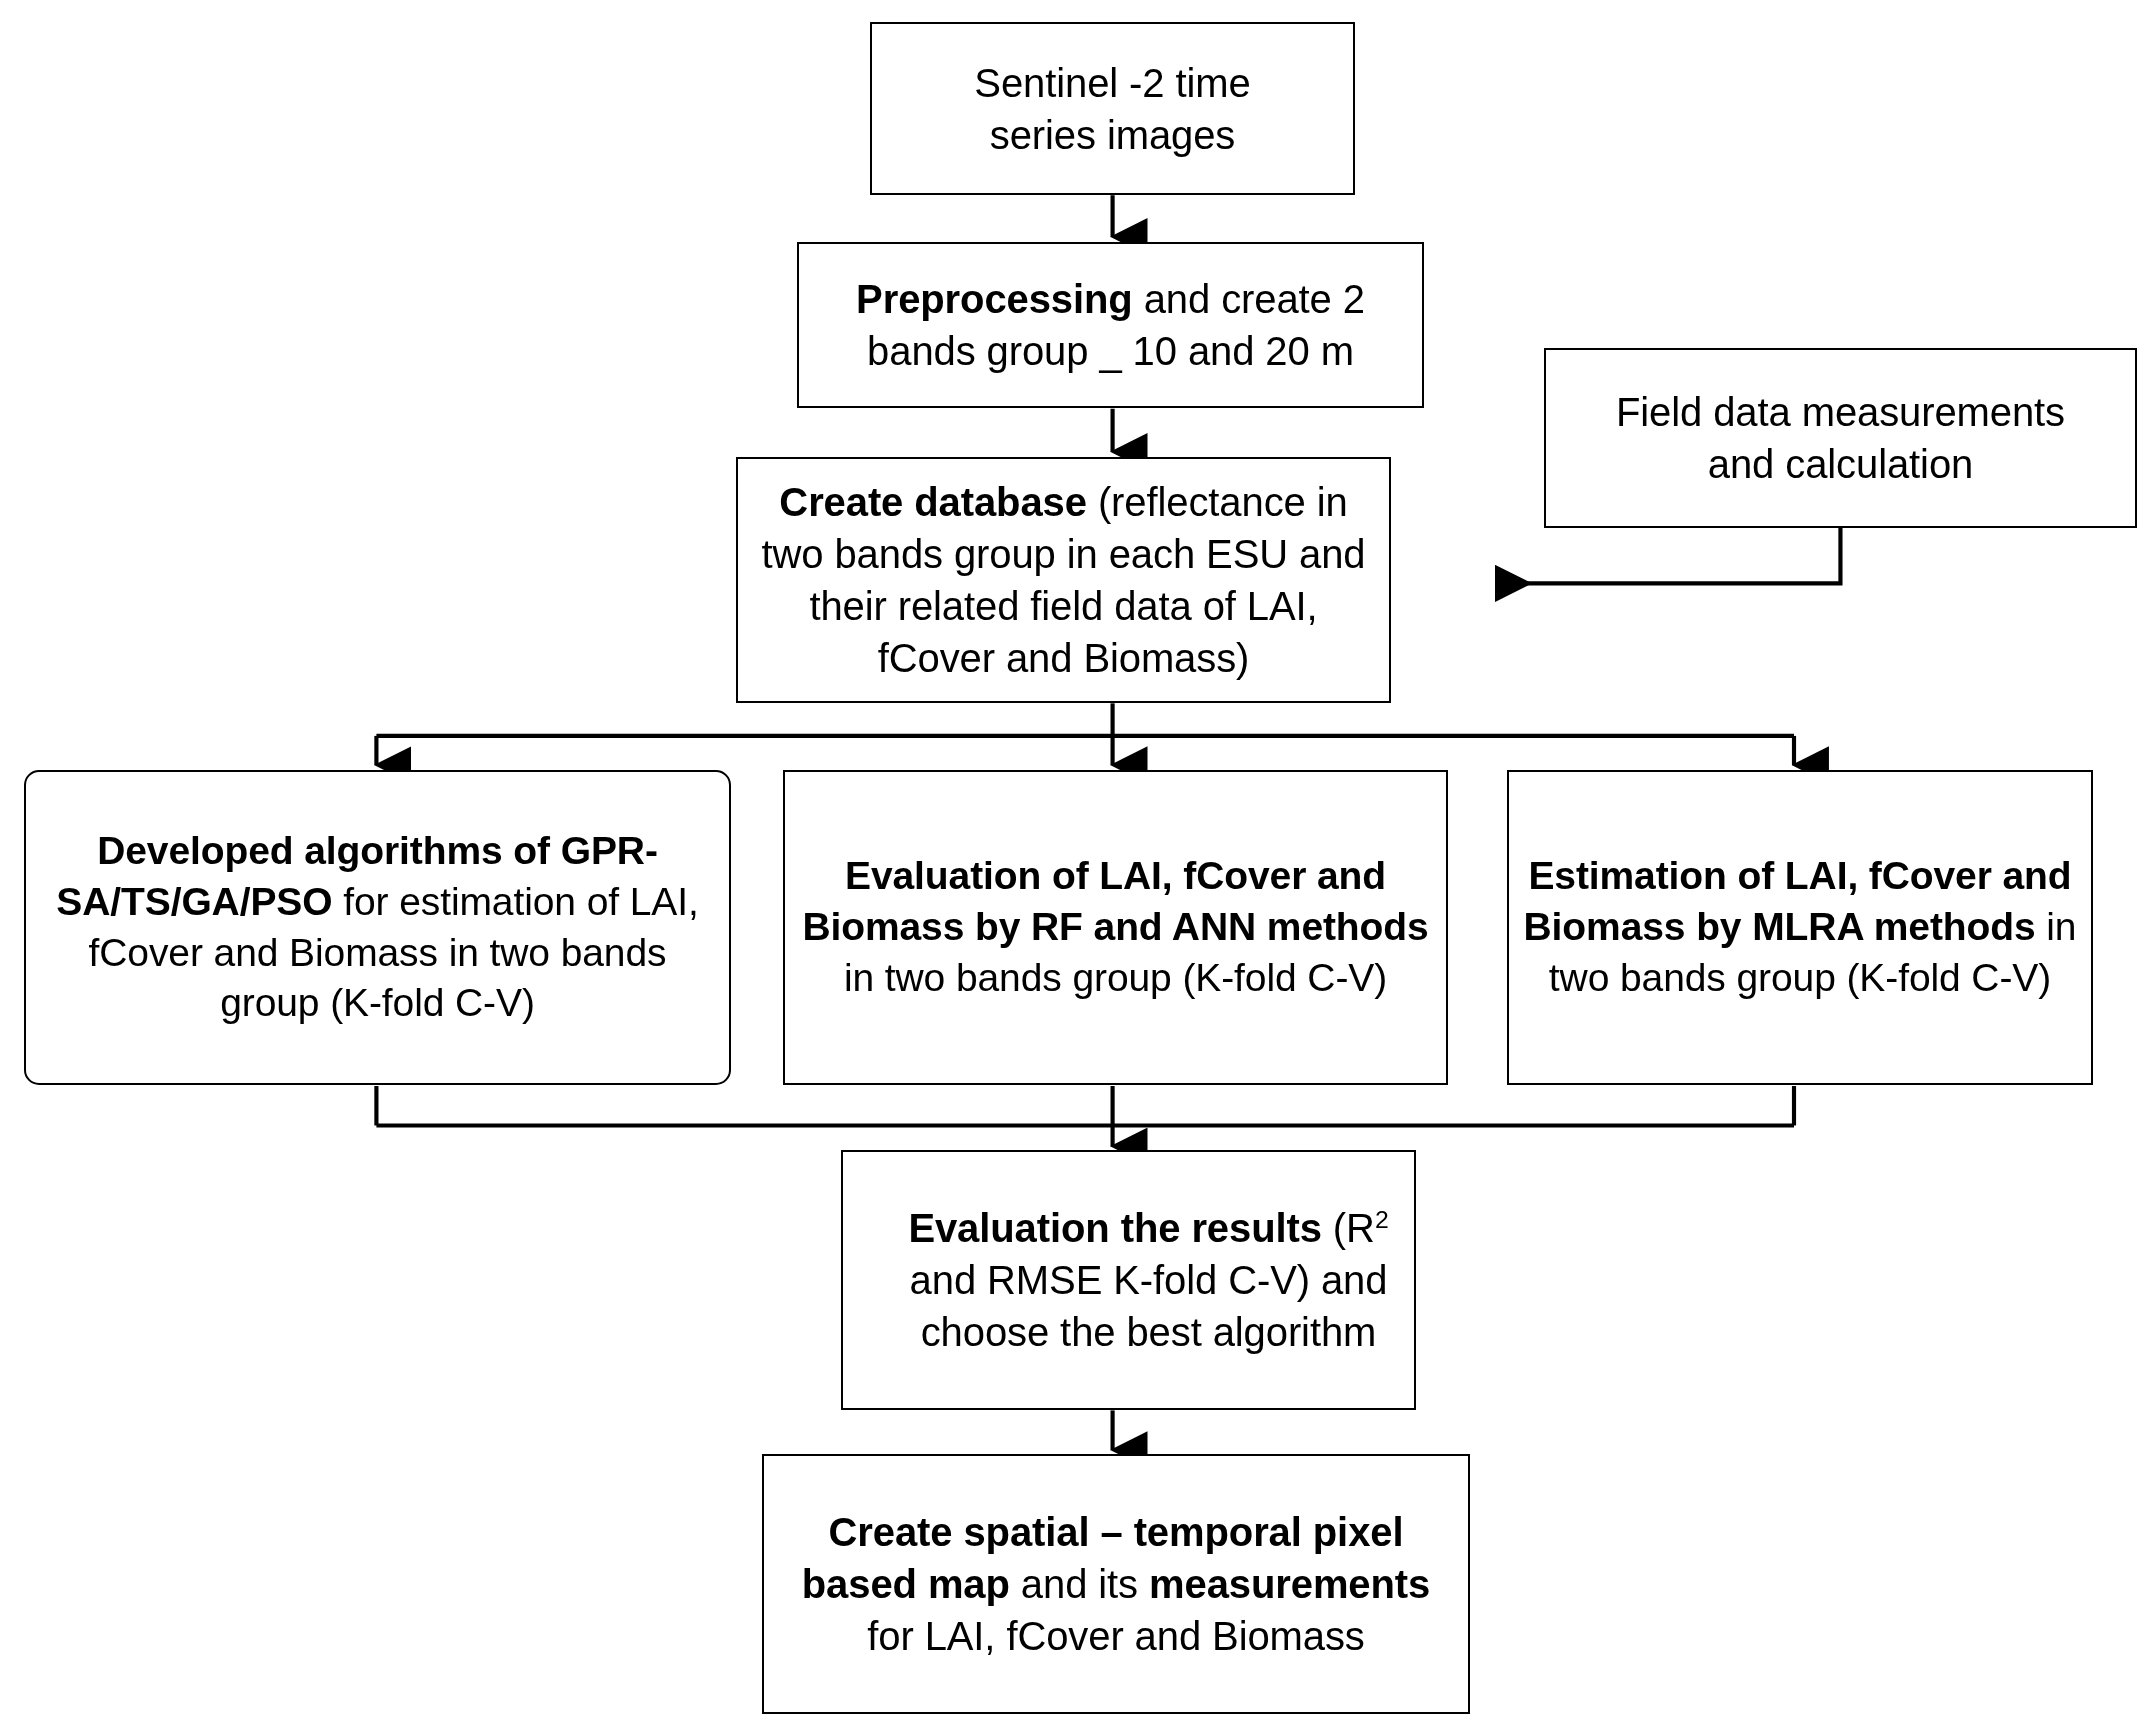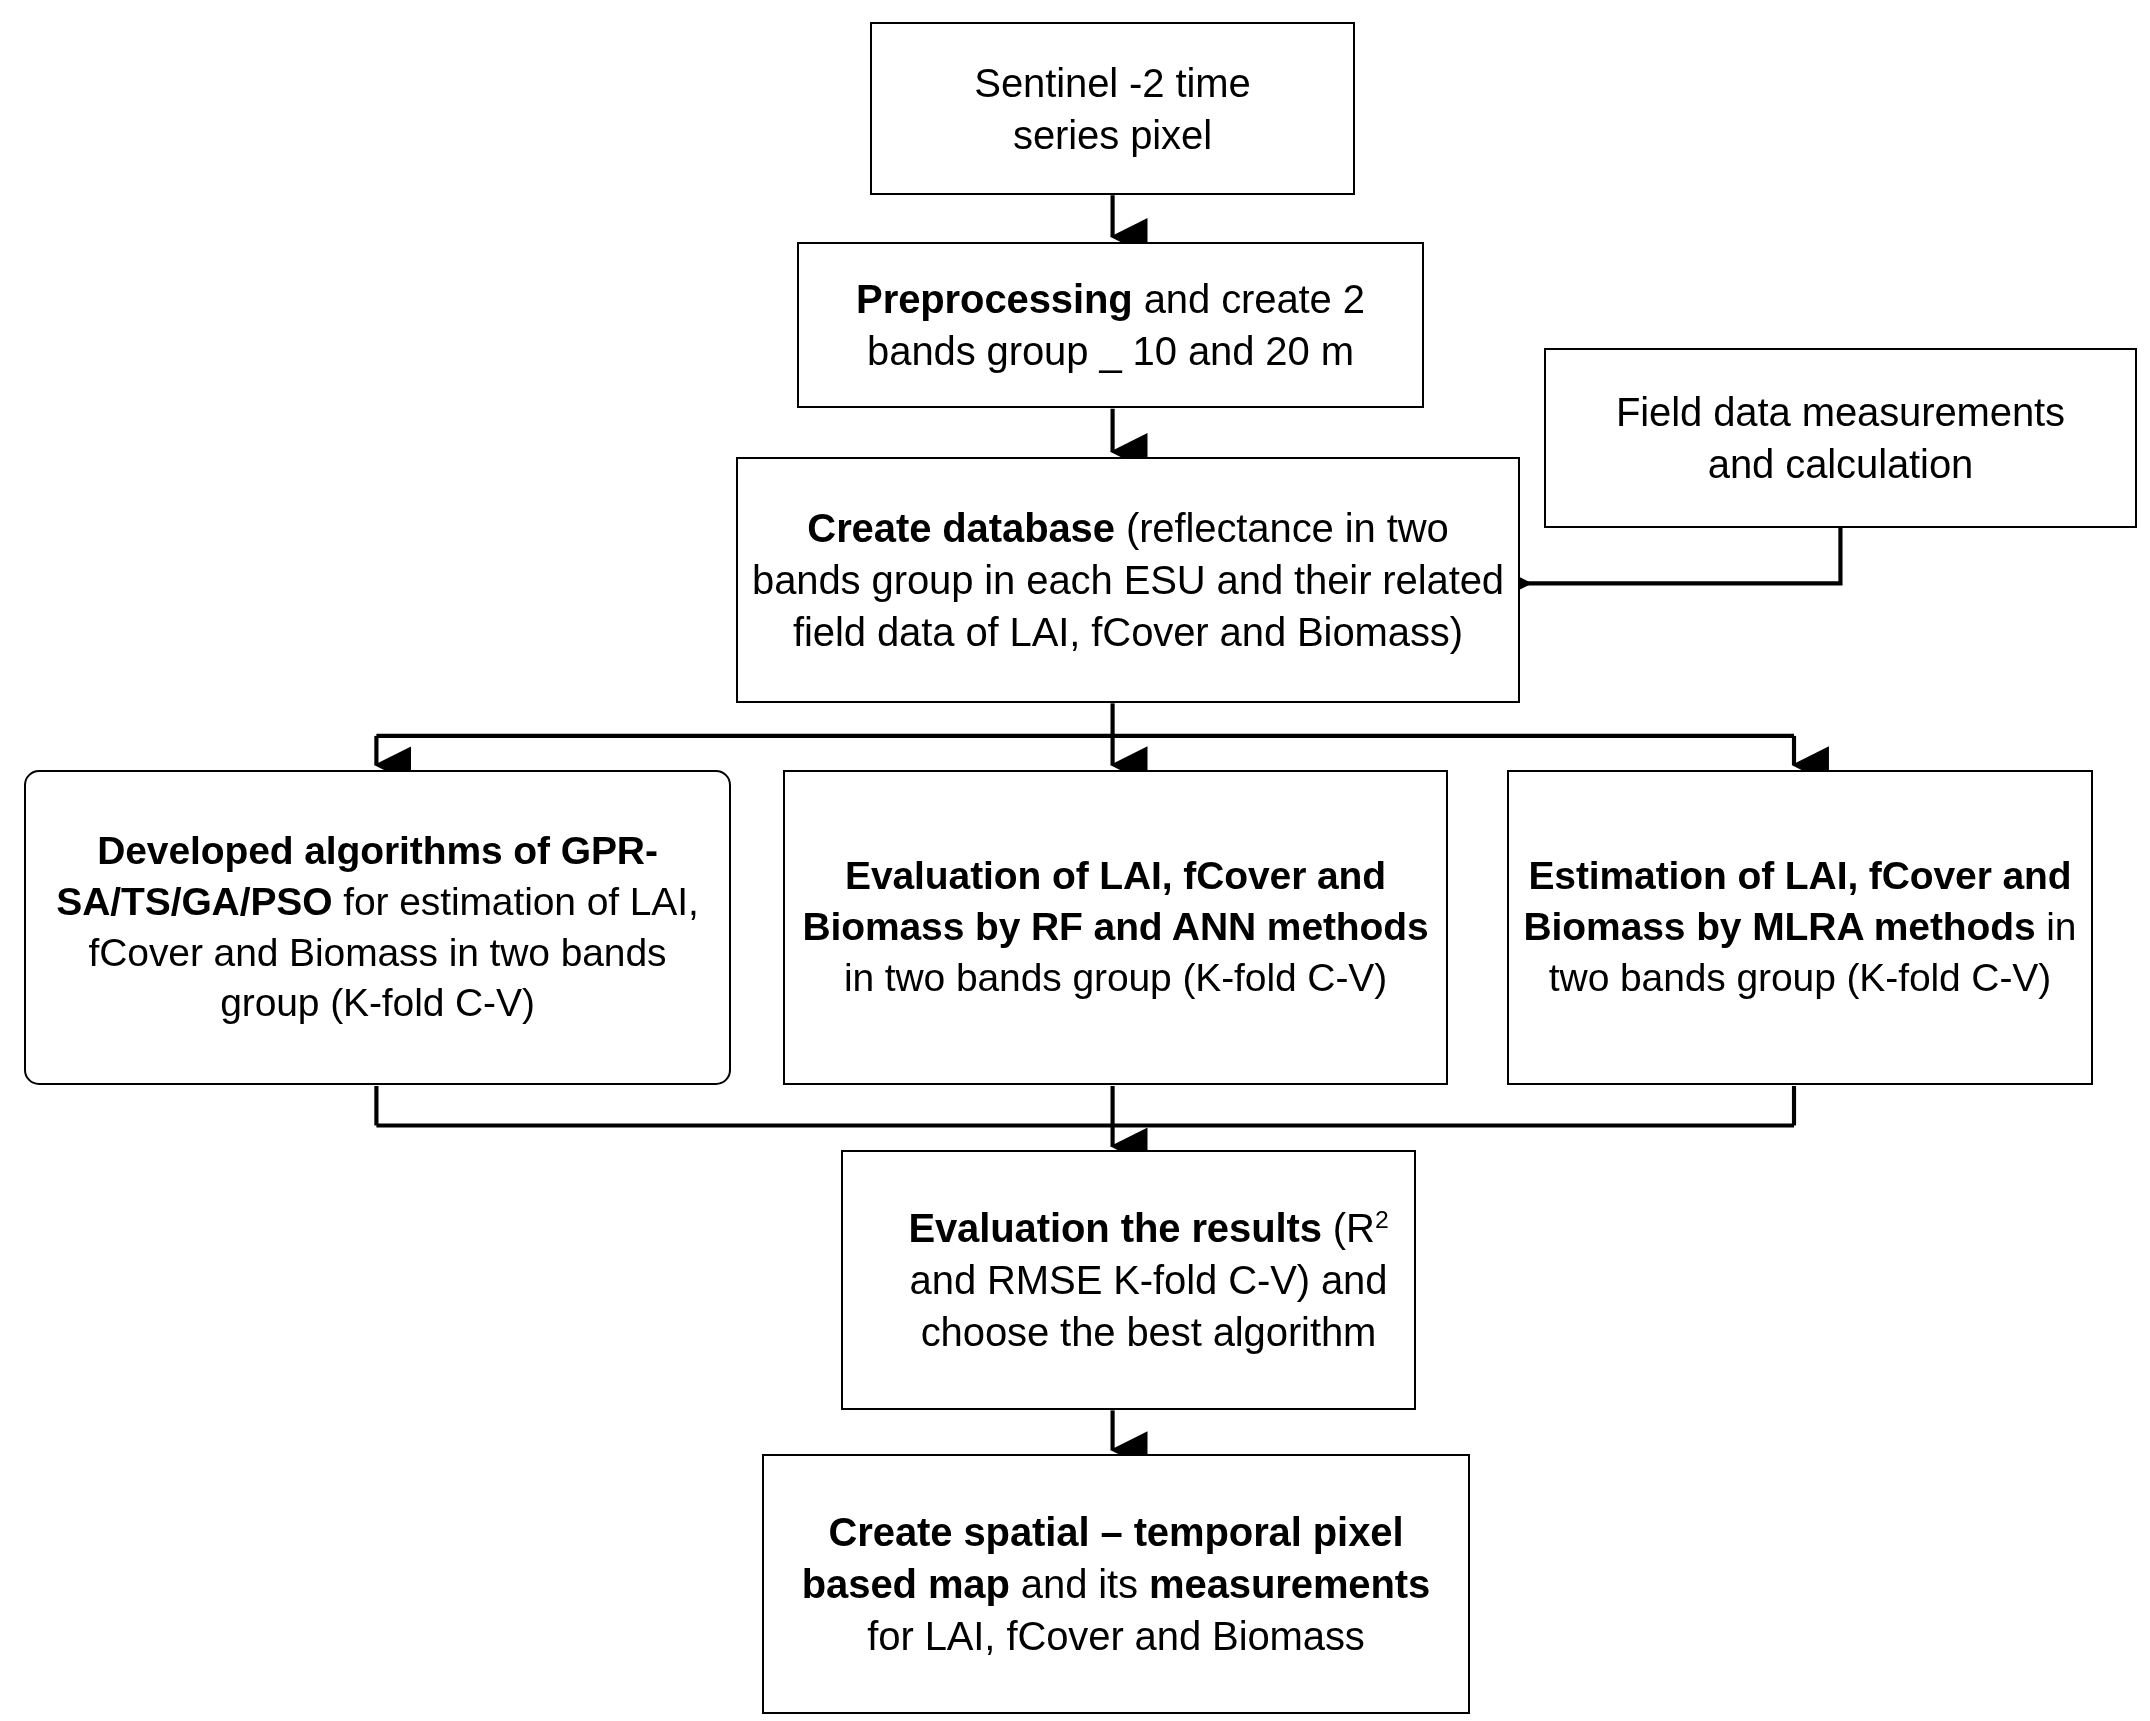--- a/index.html
+++ b/index.html
@@ -42,21 +42,21 @@
     padding: 0 11px;
     line-height: 1.30;
     letter-spacing: -0.1px;
   }
   .b { font-weight: bold; text-align: right; }
   sup { font-size: 0.62em; vertical-align: super; line-height: 0; }
 
   
   #n-sentinel   { left: 870px; top: 14px;   width: 485px;  height: 173px; font-size: 40px; }
   #n-preprocess { left: 797px; top: 234px;  width: 627px;  height: 166px; font-size: 40px; }
-  #n-database   { left: 736px; top: 449px;  width: 784px; height: 246px; font-size: 40px; }
+  #n-database   { left: 736px; top: 449px;  width: 655px; height: 246px; font-size: 40px; }
   #n-field      { left: 1544px; top: 340px;  width: 593px;  height: 180px; font-size: 40px; }
   #n-gpr        { left: 24px;   top: 762px; width: 707px; height: 315px; font-size: 39px; border-radius: 15px; }
   #n-rfann      { left: 783px; top: 762px; width: 665px;  height: 315px; font-size: 39px; }
   #n-mlra       { left: 1507px; top: 762px; width: 586px;  height: 315px; font-size: 39px; }
   #n-eval       { left: 841px; top: 1142px; width: 575px;  height: 260px; font-size: 40px; padding-left: 40px; }
   #n-map        { left: 762px; top: 1446px; width: 708px; height: 260px; font-size: 40px; }
 </style>
 </head>
 <body>
 
@@ -87,21 +87,21 @@
     <line x1="543" y1="1555" x2="543" y2="1612" stroke="#000000" stroke-width="6"></line>
     <line x1="1605" y1="1555" x2="1605" y2="1612" stroke="#000000" stroke-width="6"></line>
     <line x1="2588" y1="1555" x2="2588" y2="1612" stroke="#000000" stroke-width="6"></line>
     <line x1="543" y1="1612" x2="2588" y2="1612" stroke="#000000" stroke-width="6"></line>
     <line x1="1605" y1="1612" x2="1605" y2="1642" stroke="#000000" stroke-width="6" marker-end="url(#arrowDown)"></line>
 
     <line x1="1605" y1="2023" x2="1605" y2="2080" stroke="#000000" stroke-width="6" marker-end="url(#arrowDown)"></line>
   </svg>
 
   <div class="node" id="n-sentinel">
-    <span class="txt"><span>Sentinel -2 time</span><br><span>series pixel</span></span>
+    <span class="txt"><span>Sentinel -2 time</span><br><span>series images</span></span>
   </div>
 
   <div class="node" id="n-preprocess">
     <span class="txt"><span class="b">Preprocessing</span><span> and create 2 bands group _ 10 and 20 m</span></span>
   </div>
 
   <div class="node" id="n-database">
     <span class="txt"><span class="b">Create database</span><span> (reflectance in two bands group in each ESU and their related field data of LAI, fCover and Biomass)</span></span>
   </div>
 

